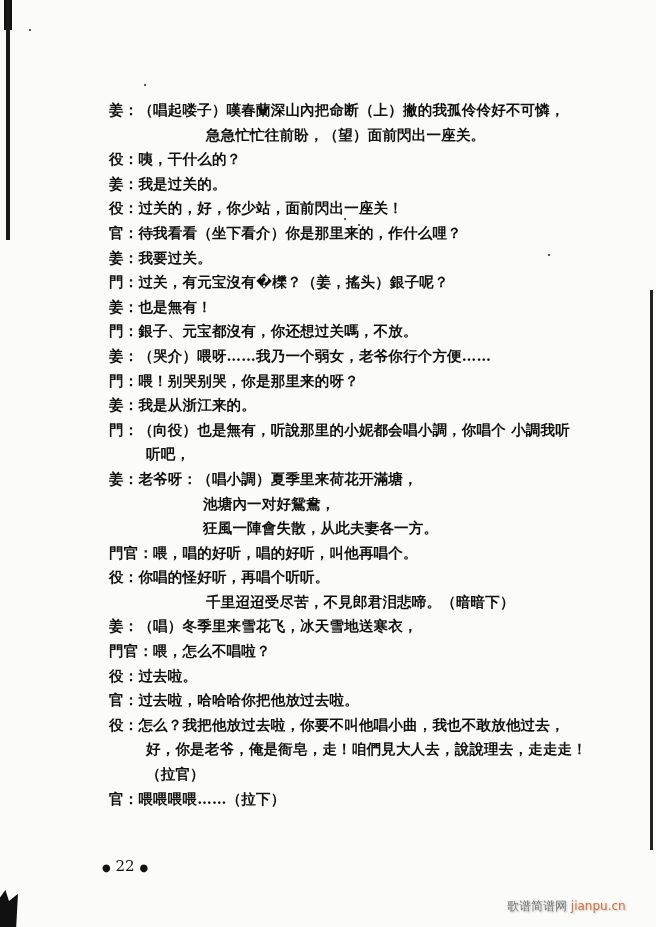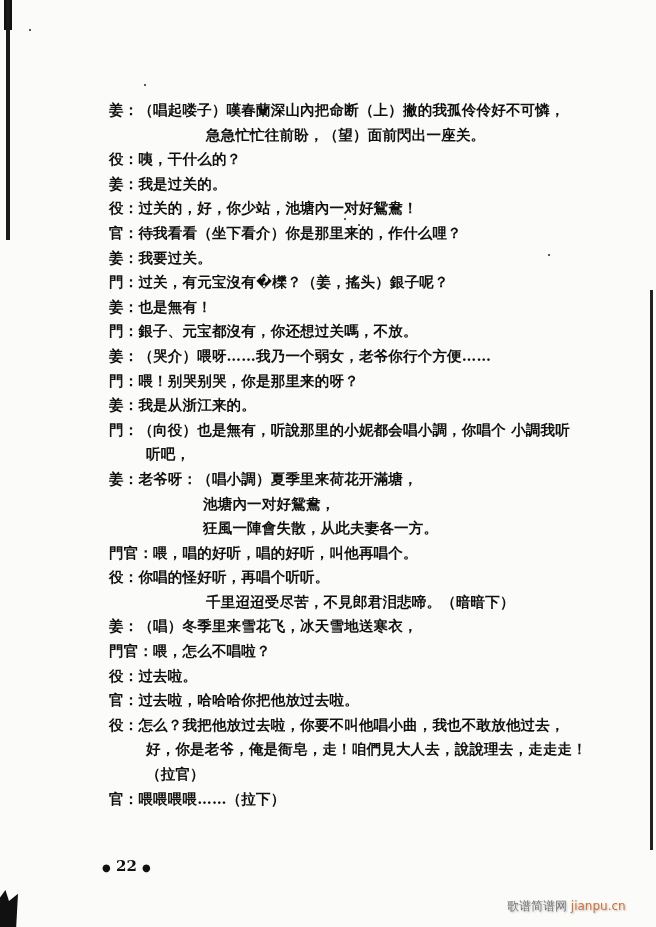--- a/index.html
+++ b/index.html
@@ -28,21 +28,21 @@
   }
   .line {
     position:relative; font-size:14.5px; line-height:24.6px; white-space:nowrap;
     font-weight:bold; letter-spacing:0.2px;margin-left:46px;
   }
   .line .spk { display:inline-block; }
   .indent1 { padding-left:97px; }
   .indent2 { padding-left:37px; }
   .indent-song { padding-left:94px; }
   .page-number {
-    position:absolute; left:102px; top:857px; font-size:15px; font-weight:bold;
+    position:absolute; left:102px; top:857px; font-size:15px; font-weight:normal;
   }
   .page-number .dot { font-size:10px; vertical-align:middle; }
   .watermark {
     position:absolute; left:507px; top:898px; font-size:12px; color:#777;
     font-family:"DejaVu Sans","Liberation Sans",sans-serif;
     text-shadow:1px 1px 2px #bbb;
   }
   .watermark .wm-url { color:#d2703a; }
 </style>
 </head>
@@ -56,21 +56,21 @@
 <div class="speck" style="left:144px;top:84px;"></div>
 <div class="speck" style="left:358px;top:224px;"></div>
 <div class="speck" style="left:548px;top:254px;"></div>
 <div class="speck" style="left:344px;top:218px;"></div>
 
 <div class="page">
   <div class="line"><span class="spk">姜：</span><span>（唱起喽子）嘆春蘭深山內把命断（上）撇的我孤伶伶好不可憐，</span></div>
   <div class="line indent1"><span>急急忙忙往前盼，（望）面前閃出一座关。</span></div>
   <div class="line"><span class="spk">役：</span><span>咦，干什么的？</span></div>
   <div class="line"><span class="spk">姜：</span><span>我是过关的。</span></div>
-  <div class="line"><span class="spk">役：</span><span>过关的，好，你少站，池塘內一对好鴛鴦！</span></div>
+  <div class="line"><span class="spk">役：</span><span>过关的，好，你少站，面前閃出一座关！</span></div>
   <div class="line"><span class="spk">官：</span><span>待我看看（坐下看介）你是那里来的，作什么哩？</span></div>
   <div class="line"><span class="spk">姜：</span><span>我要过关。</span></div>
   <div class="line"><span class="spk">門：</span><span>过关，有元宝沒有�櫟？（姜，搖头）銀子呢？</span></div>
   <div class="line"><span class="spk">姜：</span><span>也是無有！</span></div>
   <div class="line"><span class="spk">門：</span><span>銀子、元宝都沒有，你还想过关嗎，不放。</span></div>
   <div class="line"><span class="spk">姜：</span><span>（哭介）喂呀……我乃一个弱女，老爷你行个方便……</span></div>
   <div class="line"><span class="spk">門：</span><span>喂！别哭别哭，你是那里来的呀？</span></div>
   <div class="line"><span class="spk">姜：</span><span>我是从浙江来的。</span></div>
   <div class="line"><span class="spk">門：</span><span>（向役）也是無有，听說那里的小妮都会唱小調，你唱个 小調我听</span></div>
   <div class="line indent2"><span>听吧，</span></div>

